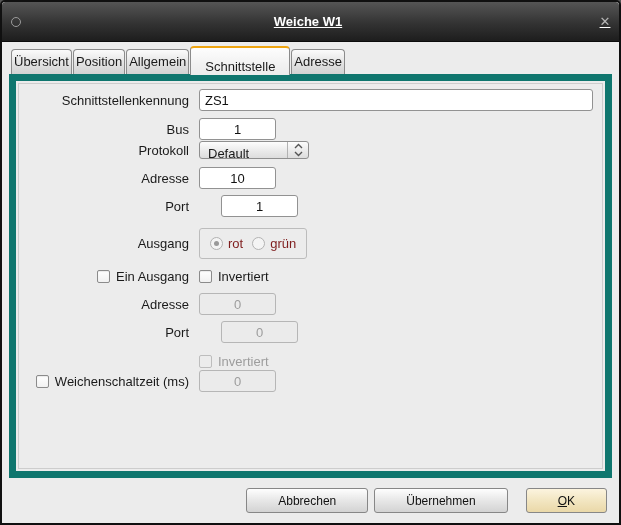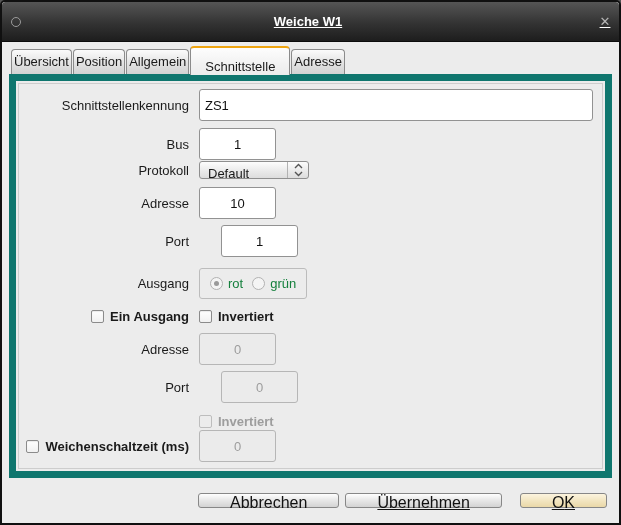--- a/index.html
+++ b/index.html
@@ -72,21 +72,21 @@
     background: #ececec;
     box-shadow: inset 0 0 0 2px #ececec, inset 0 0 0 3px #cdcdcd;
     padding: 8px 8px 0 8px;
     overflow: hidden;
   }
 
   .row { display: flex; align-items: center; gap: 10px; }
   .lbl { width: 165px; text-align: right; flex: none; color: #1a1a1a; }
 
   input.field {
-    height: 32px;
+    height: 22px;
     border: 1px solid #929292; border-radius: 3px;
     background: #ffffff;
     font-family: "Liberation Sans", "DejaVu Sans", sans-serif;
     font-size: 13px; color: #111;
     padding: 0 5px;
     outline: none;
   }
   input.num { width: 77px; text-align: center; flex: none; }
   input.wide { flex: 1; margin-right: 4px; }
   input.field:disabled, input.field.off {
@@ -106,68 +106,68 @@
     width: 21px; flex: none;
     border-left: 1px solid #b2b2b2;
     display: flex; align-items: center; justify-content: center;
   }
 
   
   .groupbox {
     display: inline-flex; align-items: center; gap: 9px;
     border: 1px solid #bcbcbc; border-radius: 3px;
     padding: 0 10px; height: 31px;
-    color: #15803d;
+    color: #7f1d1d;
   }
   .radio {
     width: 13px; height: 13px; border-radius: 50%;
     border: 1px solid #b2b2b2; background: #f4f4f4;
     display: inline-flex; align-items: center; justify-content: center;
     flex: none;
   }
   .radio .dot { width: 5px; height: 5px; border-radius: 50%; background: #9a9a9a; }
   .radio-item { display: inline-flex; align-items: center; gap: 5px; }
 
   
   .check-item { display: inline-flex; align-items: center; gap: 6px; }
   .checkbox {
     width: 13px; height: 13px; flex: none;
     border: 1px solid #8b8b8b; border-radius: 2px;
     background: linear-gradient(#ffffff, #f1f1f1);
     box-shadow: inset 0 1px 1px rgba(0,0,0,0.08);
   }
   .checkbox.disabled { border-color: #bdbdbd; background: #ececec; box-shadow: none; }
-  .check-label { color: #1a1a1a; font-weight: bold; }
+  .check-label { color: #1a1a1a; }
   .check-label.disabled { color: #9d9d9d; }
 
   
   .mt7  { margin-top: 7px; }
   .mt6  { margin-top: 6px; gap: 32px; }
   .mt8  { margin-top: 8px; }
   .mt9  { margin-top: 9px; }
   .mt10 { margin-top: 10px; }
   .mt11 { margin-top: 11px; }
   .mt13 { margin-top: 1px; }
 
   
   .buttonrow {
     height: 45px; flex: none;
     display: flex; align-items: center; justify-content: flex-end;
     padding-right: 12px;
   }
   .btn {
-    min-width: 80px; height: 15px;
+    min-width: 80px; height: 25px;
     padding: 0 31px;
     border: 1px solid #878787; border-radius: 3px;
     background: linear-gradient(#fefefe, #e9e9e9 45%, #d3d3d3);
     font-family: "Liberation Sans", "DejaVu Sans", sans-serif;
-    font-size: 16px; color: #111;
-    cursor: default;
-  }
-  .btn + .btn { margin-left: 6px; text-decoration: underline; }
+    font-size: 12px; color: #111;
+    cursor: default;
+  }
+  .btn + .btn { margin-left: 6px; }
   .btn.ok {
     margin-left: 18px;
     background: linear-gradient(#fcf4df, #f3e7c4 45%, #ead8a8);
   }
   .accel { text-decoration: underline; }
 </style>
 </head>
 <body>
 
 <div class="window">

